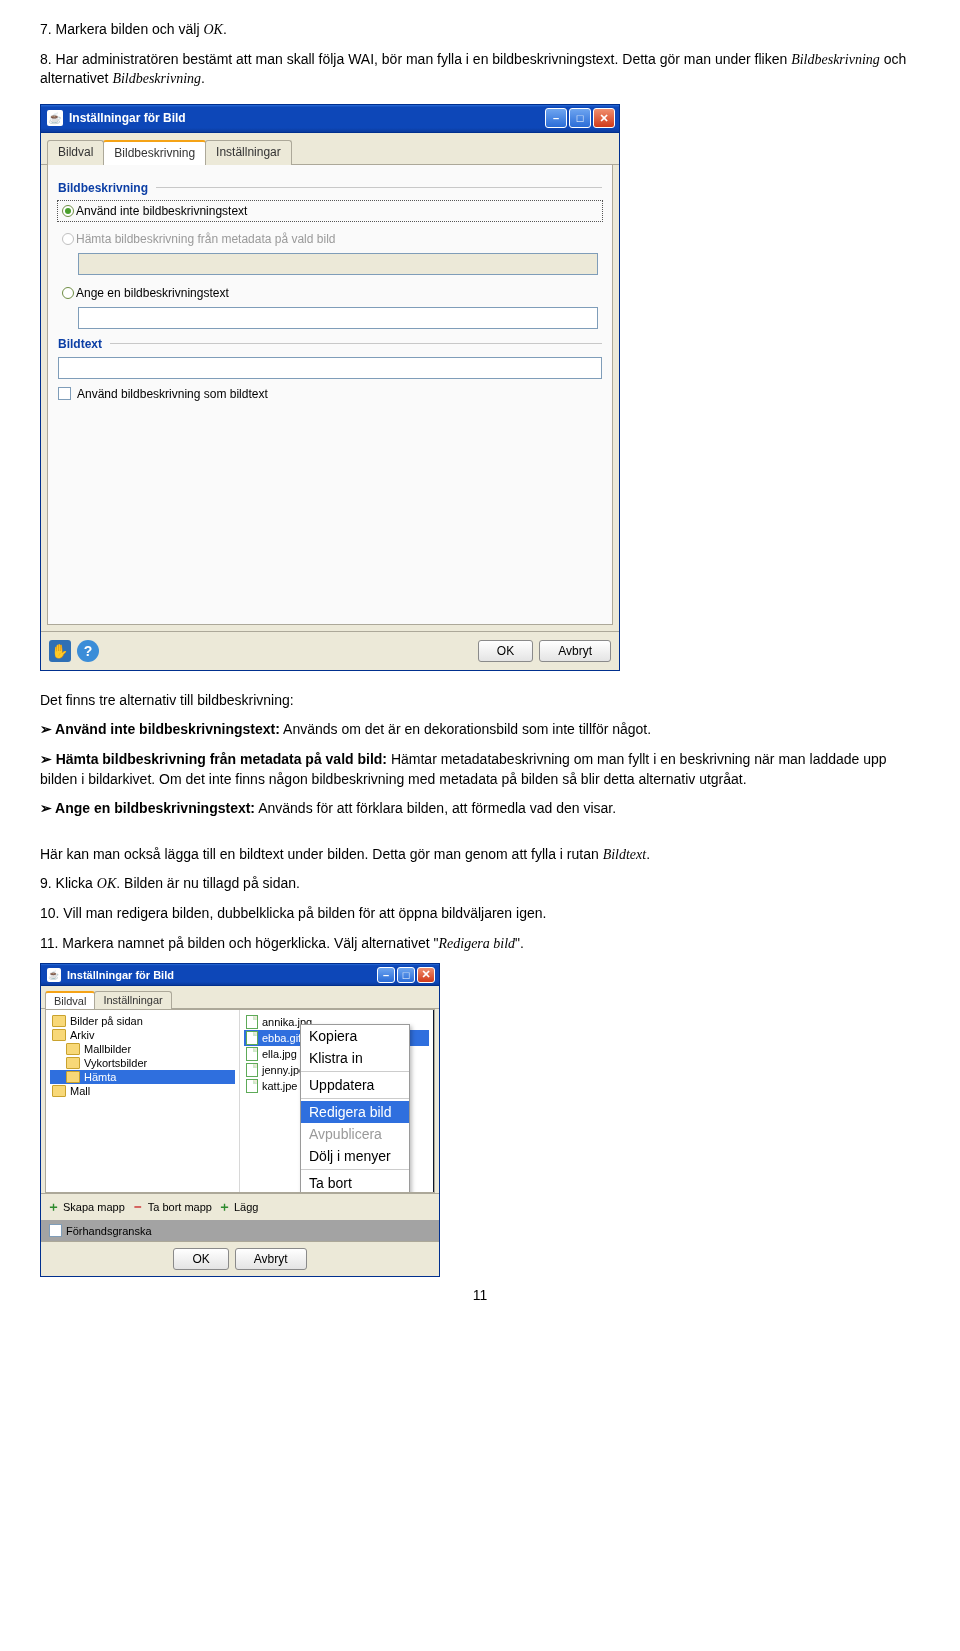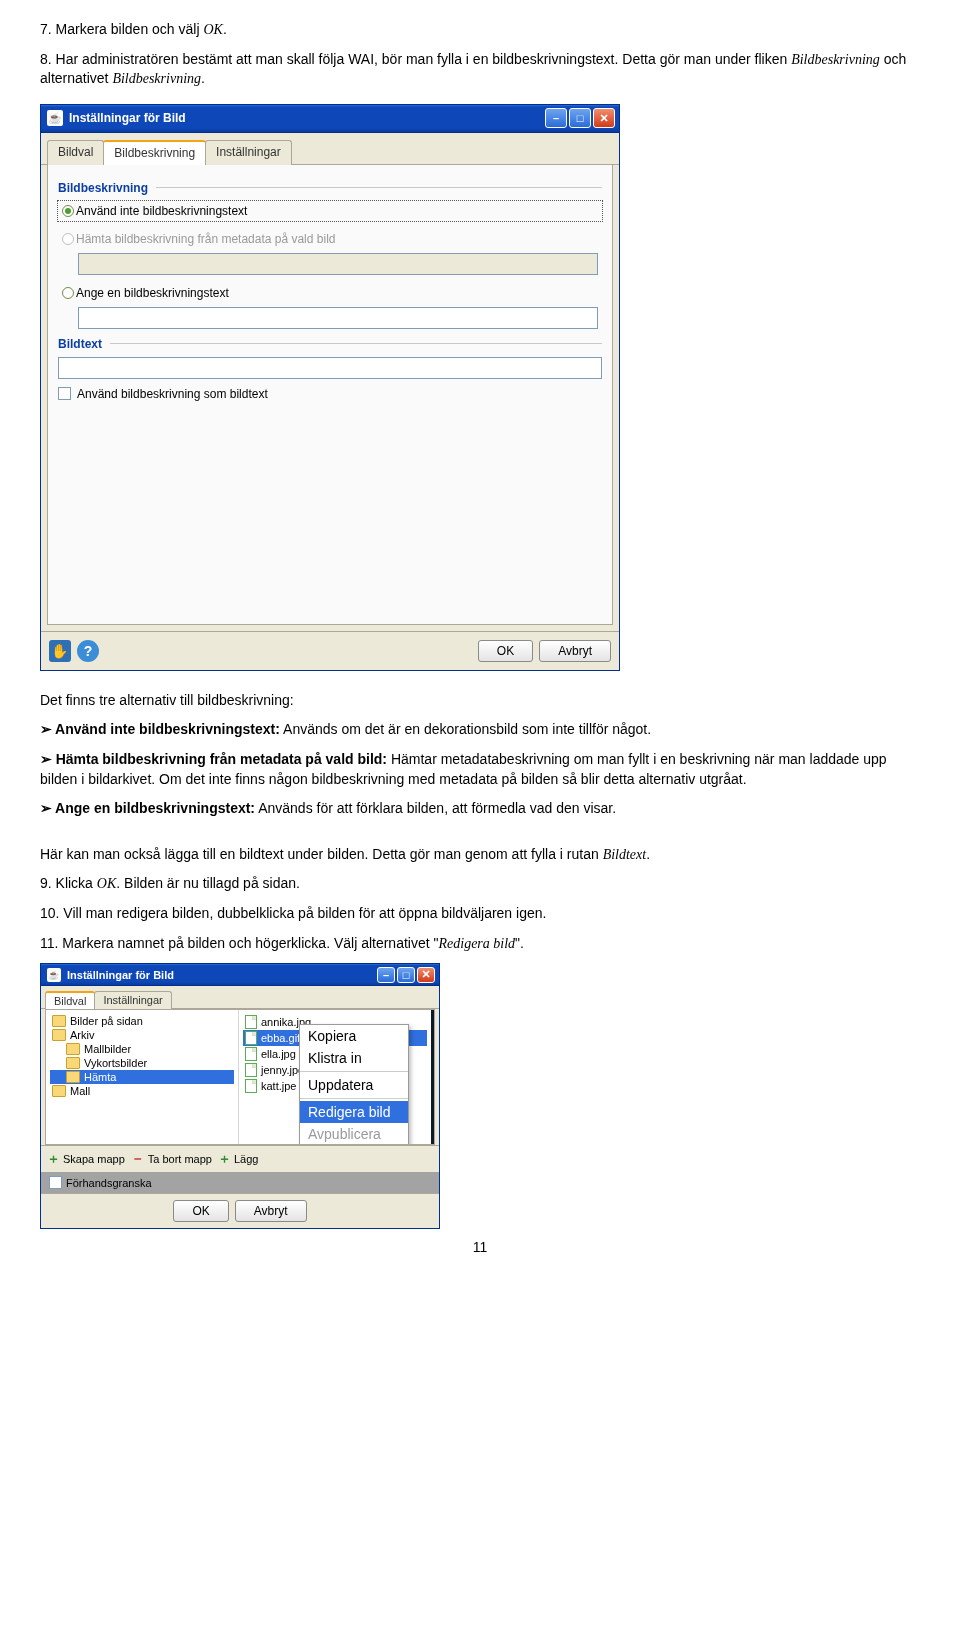--- a/index.html
+++ b/index.html
@@ -172,29 +172,29 @@
   }
   .screenshot2 .titlebar { height:22px; font-size:11px; }
   .screenshot2 .tabstrip { padding:4px 4px 0 4px; }
   .screenshot2 .tab { font-size:11px; padding:2px 8px; }
   .screenshot2 .tab.active { background:#fff; }
   .s2-body {
     display:flex;
     background:#fff;
     border:1px solid #aca899;
     margin:0 4px;
-    height:136px;
+    height:184px;
   }
   .s2-left, .s2-mid {
     flex:1;
     border-right:1px solid #d8d8d8;
     padding:4px;
     overflow:hidden;
   }
-  .s2-mid { border-right:3px solid #0f172a; position:relative; }
+  .s2-mid { border-right:1px solid #0f172a; position:relative; }
   .folder-row {
     display:flex; align-items:center; gap:4px;
     padding:1px 2px;
     white-space:nowrap;
   }
   .folder-row.indent { padding-left:16px; }
   .folder-row.sel { background:#2f6fde; color:#fff; }
   .folder-ico { width:14px;height:12px;background:#f8d878;border:1px solid #c9a22e;border-radius:1px; }
   .file-ico { width:12px;height:14px;background:#fff;border:1px solid #5daa58; position:relative; }
   .file-ico::after{content:"";position:absolute;right:0;top:0;border-top:4px solid #ece9d8;border-left:4px solid #cde9c8;}

